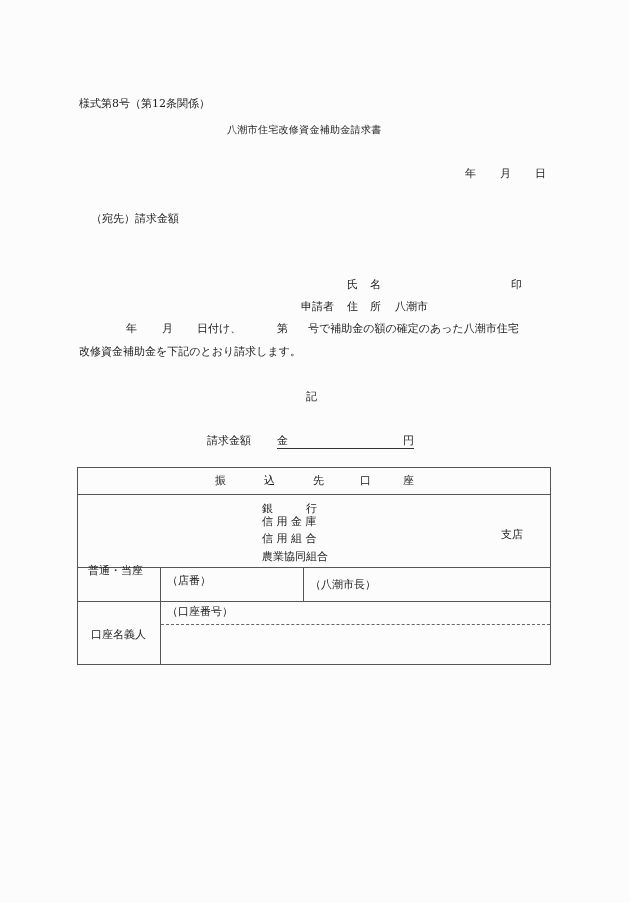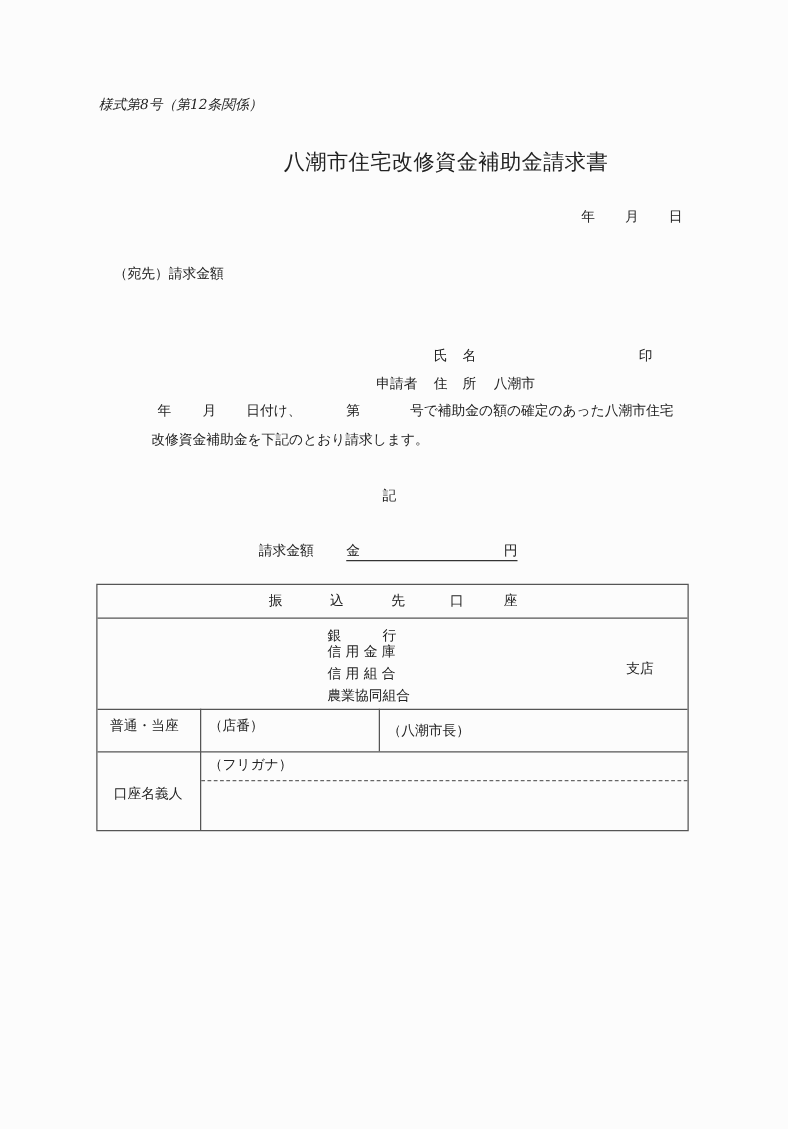--- a/index.html
+++ b/index.html
@@ -6,28 +6,28 @@
     body {
       width: 630px; height: 903px;
       background: #fcfcfc;
       position: relative;
       overflow: hidden;
       font-family: "DejaVu Serif", "Liberation Serif", serif;
       color: #222;
       font-size: 11px;
     }
     .abs { position: absolute; white-space: nowrap; line-height: 14px; }
-    .form-no { left: 79px; top: 77px; font-style: italic; }
-    .title { left: 227px; top: 123px; font-size: 17px; letter-spacing: 0.3px; }
+    .form-no { left: 79px; top: 97px; }
+    .title { left: 227px; top: 123px; font-size: 10px; letter-spacing: 0.3px; }
     .date-row { top: 167px; }
     .addressee { left: 91px; top: 212px; }
     .appl { top: 256px; margin-top: 44px; }
     .appl2 { top: 278px; }
     .body1 { top: 322px; }
-    .body2 { left: 79px; top: 345px; margin-left: 42px; }
+    .body2 { left: 79px; top: 345px; }
     .ki { left: 306px; top: 390px; }
     .amount-label { left: 207px; top: 434px; }
     .amount-field {
       left: 277px; top: 434px; width: 137px;
       border-bottom: 1px solid #333;
       height: 14px;
     }
     .amount-field .kin { position: absolute; left: 0; top: 0; }
     .amount-field .yen { position: absolute; right: 0; top: 0; }
 
@@ -62,21 +62,21 @@
   <span class="abs appl2" style="left:347px">氏</span>
   <span class="abs appl2" style="left:370px">名</span>
   <span class="abs appl2" style="left:511px">印</span>
 </div>
 
 <div>
   <span class="abs body1" style="left:126px">年</span>
   <span class="abs body1" style="left:162px">月</span>
   <span class="abs body1" style="left:197px">日付け、</span>
   <span class="abs body1" style="left:277px">第</span>
-  <span class="abs body1" style="left:328px">号で補助金の額の確定のあった八潮市住宅</span>
+  <span class="abs body1" style="left:308px">号で補助金の額の確定のあった八潮市住宅</span>
   <span class="abs body2">改修資金補助金を下記のとおり請求します。</span>
 </div>
 
 <div class="abs ki">記</div>
 
 <div class="abs amount-label">請求金額</div>
 <div class="abs amount-field">
   <span class="kin">金</span>
   <span class="yen">円</span>
 </div>
@@ -101,26 +101,26 @@
   </div>
 
   <div>
     <span class="cell-text" style="left:184px; top:34px; letter-spacing:0">銀　　　行</span>
     <span class="cell-text" style="left:184px; top:47px">信 用 金 庫</span>
     <span class="cell-text" style="left:184px; top:64px">信 用 組 合</span>
     <span class="cell-text" style="left:184px; top:82px">農業協同組合</span>
     <span class="cell-text" style="left:423px; top:60px">支店</span>
   </div>
 
-  <span class="cell-text" style="left:10px; top:106px">普通・当座</span>
+  <span class="cell-text" style="left:10px; top:96px">普通・当座</span>
   <div>
     <span class="cell-text" style="left:89px; top:106px">（店番）</span>
   </div>
   <div>
     <span class="cell-text" style="left:232px; top:110px">（八潮市長）</span>
   </div>
 
   <span class="cell-text" style="left:13px; top:160px">口座名義人</span>
   <div>
-    <span class="cell-text" style="left:89px; top:137px">（フリガナ）</span>
+    <span class="cell-text" style="left:89px; top:137px">（口座番号）</span>
   </div>
   <div style="position:absolute; left:83px; top:158px; right:0; bottom:0;"></div>
 </div>
 
 </body></html>

